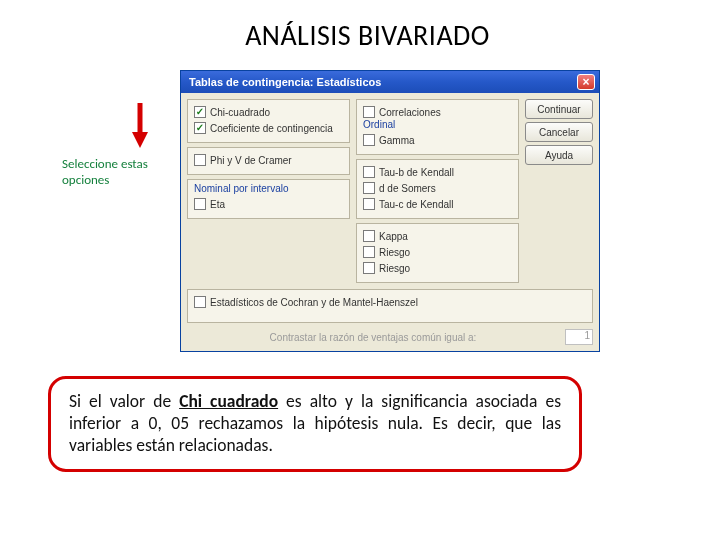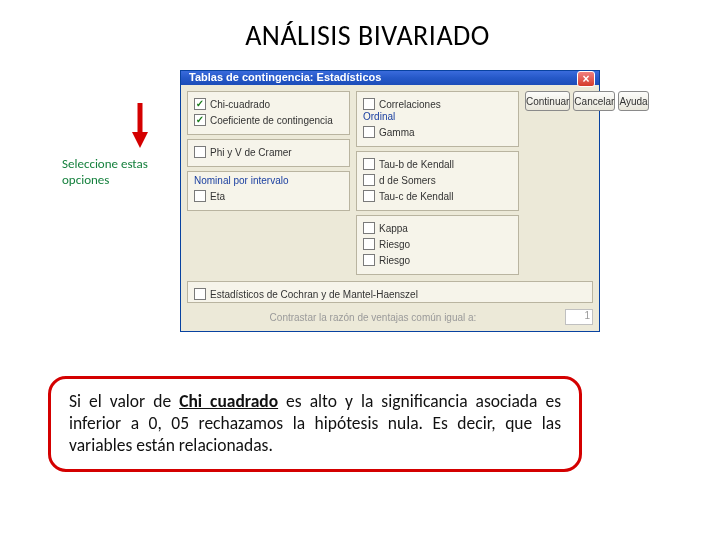--- a/index.html
+++ b/index.html
@@ -27,23 +27,23 @@
     width: 420px;
     border: 1px solid #0842a0;
     background: #ece9d8;
     font-size: 11px;
     color: #333;
   }
   .titlebar {
     background: linear-gradient(to bottom, #3a6bdc 0%, #2558c8 50%, #1c4db8 100%);
     color: #fff;
     font-weight: bold;
-    height: 14px;
-    display: flex;
-    align-items: flex-start;
+    height: 22px;
+    display: flex;
+    align-items: center;
     padding: 0 4px 0 8px;
     font-size: 11px;
   }
   .titlebar .title { flex: 1; }
   .close-icon {
     width: 18px;
     height: 16px;
     background: linear-gradient(to bottom, #f08080, #d43a2a);
     border: 1px solid #fff;
     border-radius: 3px;
@@ -94,21 +94,21 @@
     font-size: 10px;
     color: #1a7a1a;
     font-weight: bold;
     line-height: 1;
   }
   .opt-label { font-size: 10px; color: #333; }
   .full-group {
     border: 1px solid #b9b4a0;
     background: #f6f4ea;
     margin: 0 6px 6px 6px;
-    padding: 4px 6px 0 6px;
+    padding: 4px 6px 12px 6px;
   }
   .contrast-row {
     display: flex;
     align-items: center;
     gap: 6px;
     margin: 4px 6px 6px 6px;
     color: #9a9a9a;
   }
   .contrast-label { font-size: 10px; flex: 1; text-align: center; }
   .contrast-input {
@@ -117,21 +117,21 @@
     border: 1px solid #c0c0c0;
     background: #fff;
     text-align: right;
     padding-right: 2px;
     font-size: 10px;
     color: #9a9a9a;
   }
   .btns {
     width: 68px;
     display: flex;
-    flex-direction: row;
+    flex-direction: column;
     gap: 3px;
   }
   .btn {
     border: 1px solid #8a8a8a;
     background: linear-gradient(to bottom, #fcfcfa, #e8e6da);
     border-radius: 3px;
     height: 20px;
     font-size: 10px;
     display: flex;
     align-items: center;

